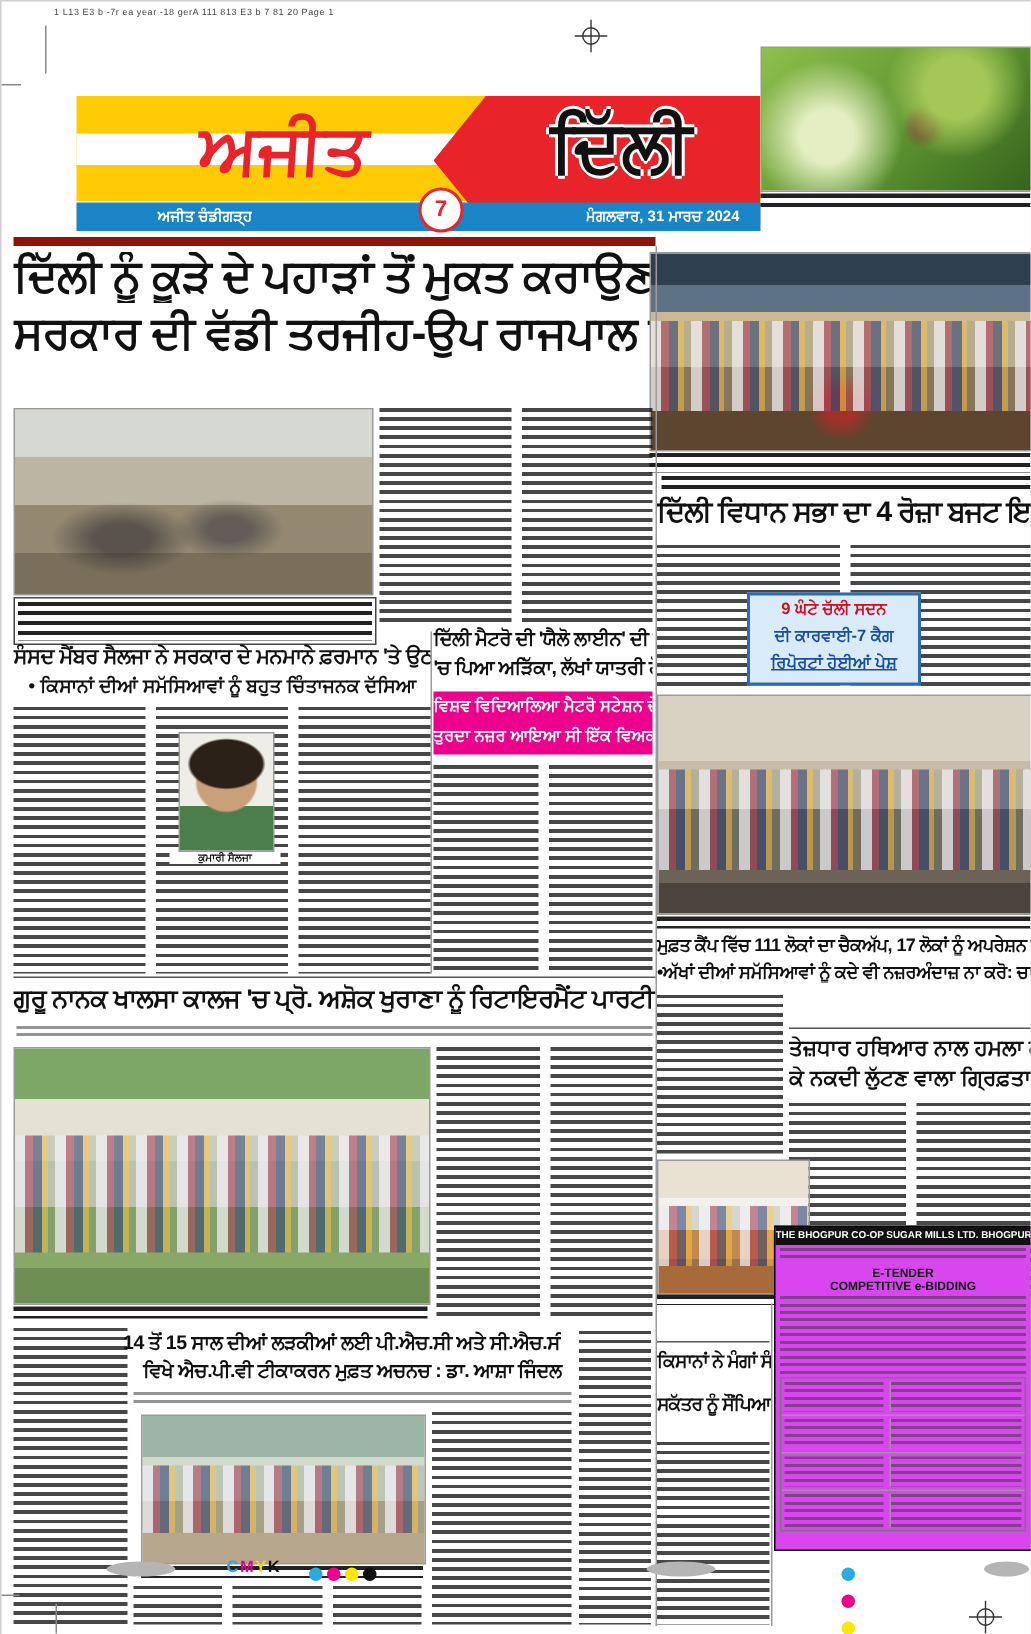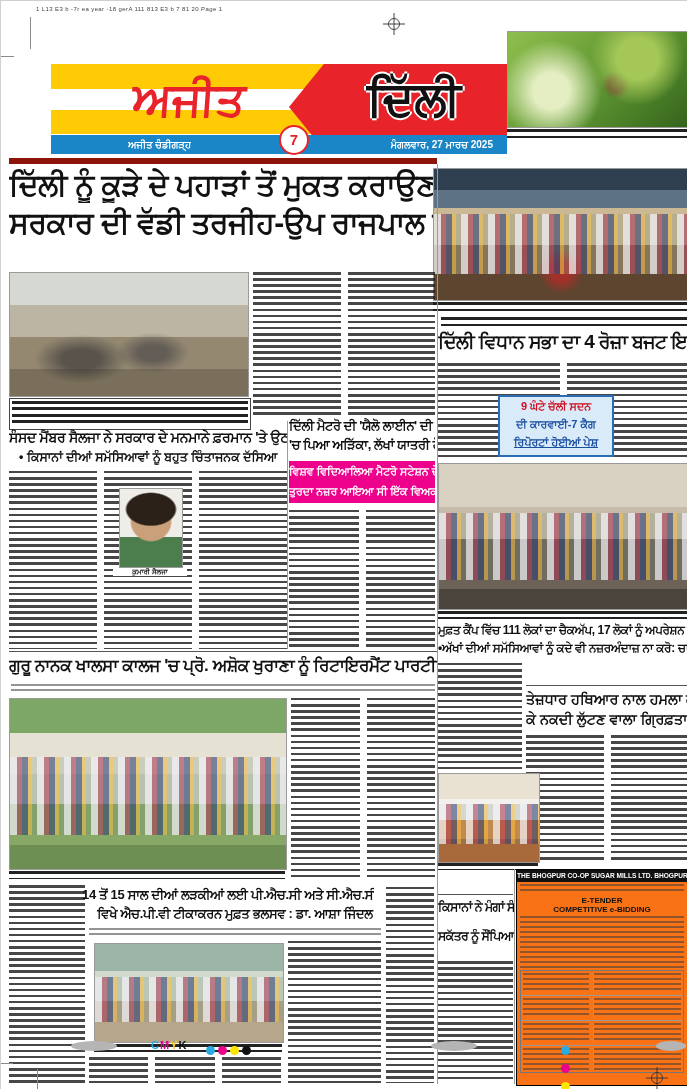--- a/index.html
+++ b/index.html
@@ -67,22 +67,22 @@
          font-size:46px;font-weight:800;color:#e8232a;transform:skewX(-4deg);">ਅਜੀਤ</div>
     <div class="abs" style="right:0;top:0;width:218px;height:86px;background:#e8232a;
          clip-path:polygon(0 50%,16% 0,100% 0,100% 100%,16% 100%);">
       <div class="abs nowrap" style="left:36px;top:2px;width:178px;height:66px;line-height:66px;text-align:center;
            font-size:48px;font-weight:800;color:#111;
            text-shadow:-2px 0 #fff,2px 0 #fff,0 -2px #fff,0 2px #fff;">ਦਿੱਲੀ</div>
     </div>
   </div>
 
   <div class="abs" style="left:50px;top:134px;width:456px;height:19px;background:#1a86c8;color:#fff;font-size:10px;font-weight:bold;line-height:19px;">
-    <span class="abs nowrap" style="left:77px;">ਅਜੀਤ ਚੰਡੀਗੜ੍ਹ</span>
-    <span class="abs nowrap" style="right:14px;">ਮੰਗਲਵਾਰ, 27 ਮਾਰਚ 2025</span>
+    <span class="abs nowrap" style="left:54px;">ਅਜੀਤ ਚੰਡੀਗੜ੍ਹ</span>
+    <span class="abs nowrap" style="right:14px;">ਮੰਗਲਵਾਰ, 31 ਮਾਰਚ 2024</span>
     <span class="abs ctr" style="left:228px;top:-10px;width:26px;height:26px;background:#fff;border:2px solid #e8232a;border-radius:50%;
           color:#e8232a;font-size:15px;font-weight:800;line-height:26px;">7</span>
   </div>
 
   <div class="ph ph-bird" style="left:506px;top:30px;width:180px;height:95px;"></div>
   <div class="abs ftc" style="left:506px;top:128px;width:180px;height:13px;"></div>
 
   <div class="abs" style="left:8px;top:157px;width:428px;height:6px;background:#8e1309;"></div>
 
   <div class="abs nowrap ctr" style="left:8px;top:167px;width:428px;font-size:30px;font-weight:800;letter-spacing:-.5px;">ਦਿੱਲੀ ਨੂੰ ਕੂੜੇ ਦੇ ਪਹਾੜਾਂ ਤੋਂ ਮੁਕਤ ਕਰਾਉਣਾ</div>
@@ -161,38 +161,38 @@
   <div class="ph ph-college people" style="left:8px;top:697px;width:276px;height:170px;"></div>
   <div class="abs ftc" style="left:8px;top:870px;width:276px;height:8px;"></div>
   <div class="abs cols" style="left:290px;top:697px;width:144px;height:182px;">
     <div class="ft"></div>
     <div class="ft"></div>
   </div>
 
   <div class="abs ft" style="left:8px;top:884px;width:76px;height:198px;"></div>
 
   <div class="abs nowrap ctr" style="left:81px;top:886px;width:292px;font-size:13px;font-weight:800;letter-spacing:-.3px;">14 ਤੋਂ 15 ਸਾਲ ਦੀਆਂ ਲੜਕੀਆਂ ਲਈ ਪੀ.ਐਚ.ਸੀ ਅਤੇ ਸੀ.ਐਚ.ਸੀ</div>
-  <div class="abs nowrap ctr" style="left:88px;top:905px;width:292px;font-size:13px;font-weight:800;letter-spacing:-.3px;">ਵਿਖੇ ਐਚ.ਪੀ.ਵੀ ਟੀਕਾਕਰਨ ਮੁਫ਼ਤ ਭਲਸਵ : ਡਾ. ਆਸ਼ਾ ਜਿੰਦਲ</div>
+  <div class="abs nowrap ctr" style="left:88px;top:905px;width:292px;font-size:13px;font-weight:800;letter-spacing:-.3px;">ਵਿਖੇ ਐਚ.ਪੀ.ਵੀ ਟੀਕਾਕਰਨ ਮੁਫ਼ਤ ਅਚਨਚ : ਡਾ. ਆਸ਼ਾ ਜਿੰਦਲ</div>
   <div class="abs ftl" style="left:88px;top:927px;width:292px;height:9px;"></div>
   <div class="ph ph-clinic people" style="left:93px;top:942px;width:188px;height:98px;"></div>
   <div class="abs ftc" style="left:93px;top:1043px;width:188px;height:8px;"></div>
   <div class="abs ft" style="left:287px;top:940px;width:93px;height:142px;"></div>
   <div class="abs cols" style="left:88px;top:1056px;width:192px;height:26px;">
     <div class="ft"></div>
     <div class="ft"></div>
     <div class="ft"></div>
   </div>
   <div class="abs ft" style="left:385px;top:886px;width:48px;height:196px;"></div>
 
   <div class="hairline-h" style="left:437px;top:893px;width:75px;"></div>
   <div class="abs nowrap" style="left:437px;top:899px;width:76px;font-size:12.5px;font-weight:800;letter-spacing:-.6px;">ਕਿਸਾਨਾਂ ਨੇ ਮੰਗਾਂ ਸੰਬੰਧੀ ਕਮੇਟੀ</div>
   <div class="abs nowrap" style="left:437px;top:928px;width:76px;font-size:12.5px;font-weight:800;letter-spacing:-.6px;">ਸਕੱਤਰ ਨੂੰ ਸੌਂਪਿਆ ਮੰਗ ਪੱਤਰ</div>
   <div class="abs ft" style="left:437px;top:960px;width:75px;height:122px;"></div>
 
-  <div class="abs" style="left:515px;top:868px;width:170px;height:215px;border:1px solid #000;background:#f97316;">
+  <div class="abs" style="left:515px;top:816px;width:170px;height:215px;border:1px solid #000;background:#d946ef;">
     <div class="ctr nowrap" style="background:#111;color:#fff;font-size:6.6px;font-weight:bold;height:12px;line-height:12px;">THE BHOGPUR CO-OP SUGAR MILLS LTD. BHOGPUR</div>
     <div class="ftl" style="margin:2px 3px 0;height:10px;"></div>
     <div class="ctr nowrap b" style="font-size:8px;margin-top:2px;">E-TENDER</div>
     <div class="ctr nowrap b" style="font-size:8px;">COMPETITIVE e-BIDDING</div>
     <div class="ftl" style="margin:2px 3px;height:52px;"></div>
     <div style="margin:0 3px;border:1px solid #777;">
       <div style="display:flex;border-bottom:1px solid #999;height:24px;">
         <div class="ftl" style="flex:1;margin:2px;"></div>
         <div class="ftl" style="flex:1.3;margin:2px;border-left:1px solid #999;padding-left:2px;"></div>
       </div>

